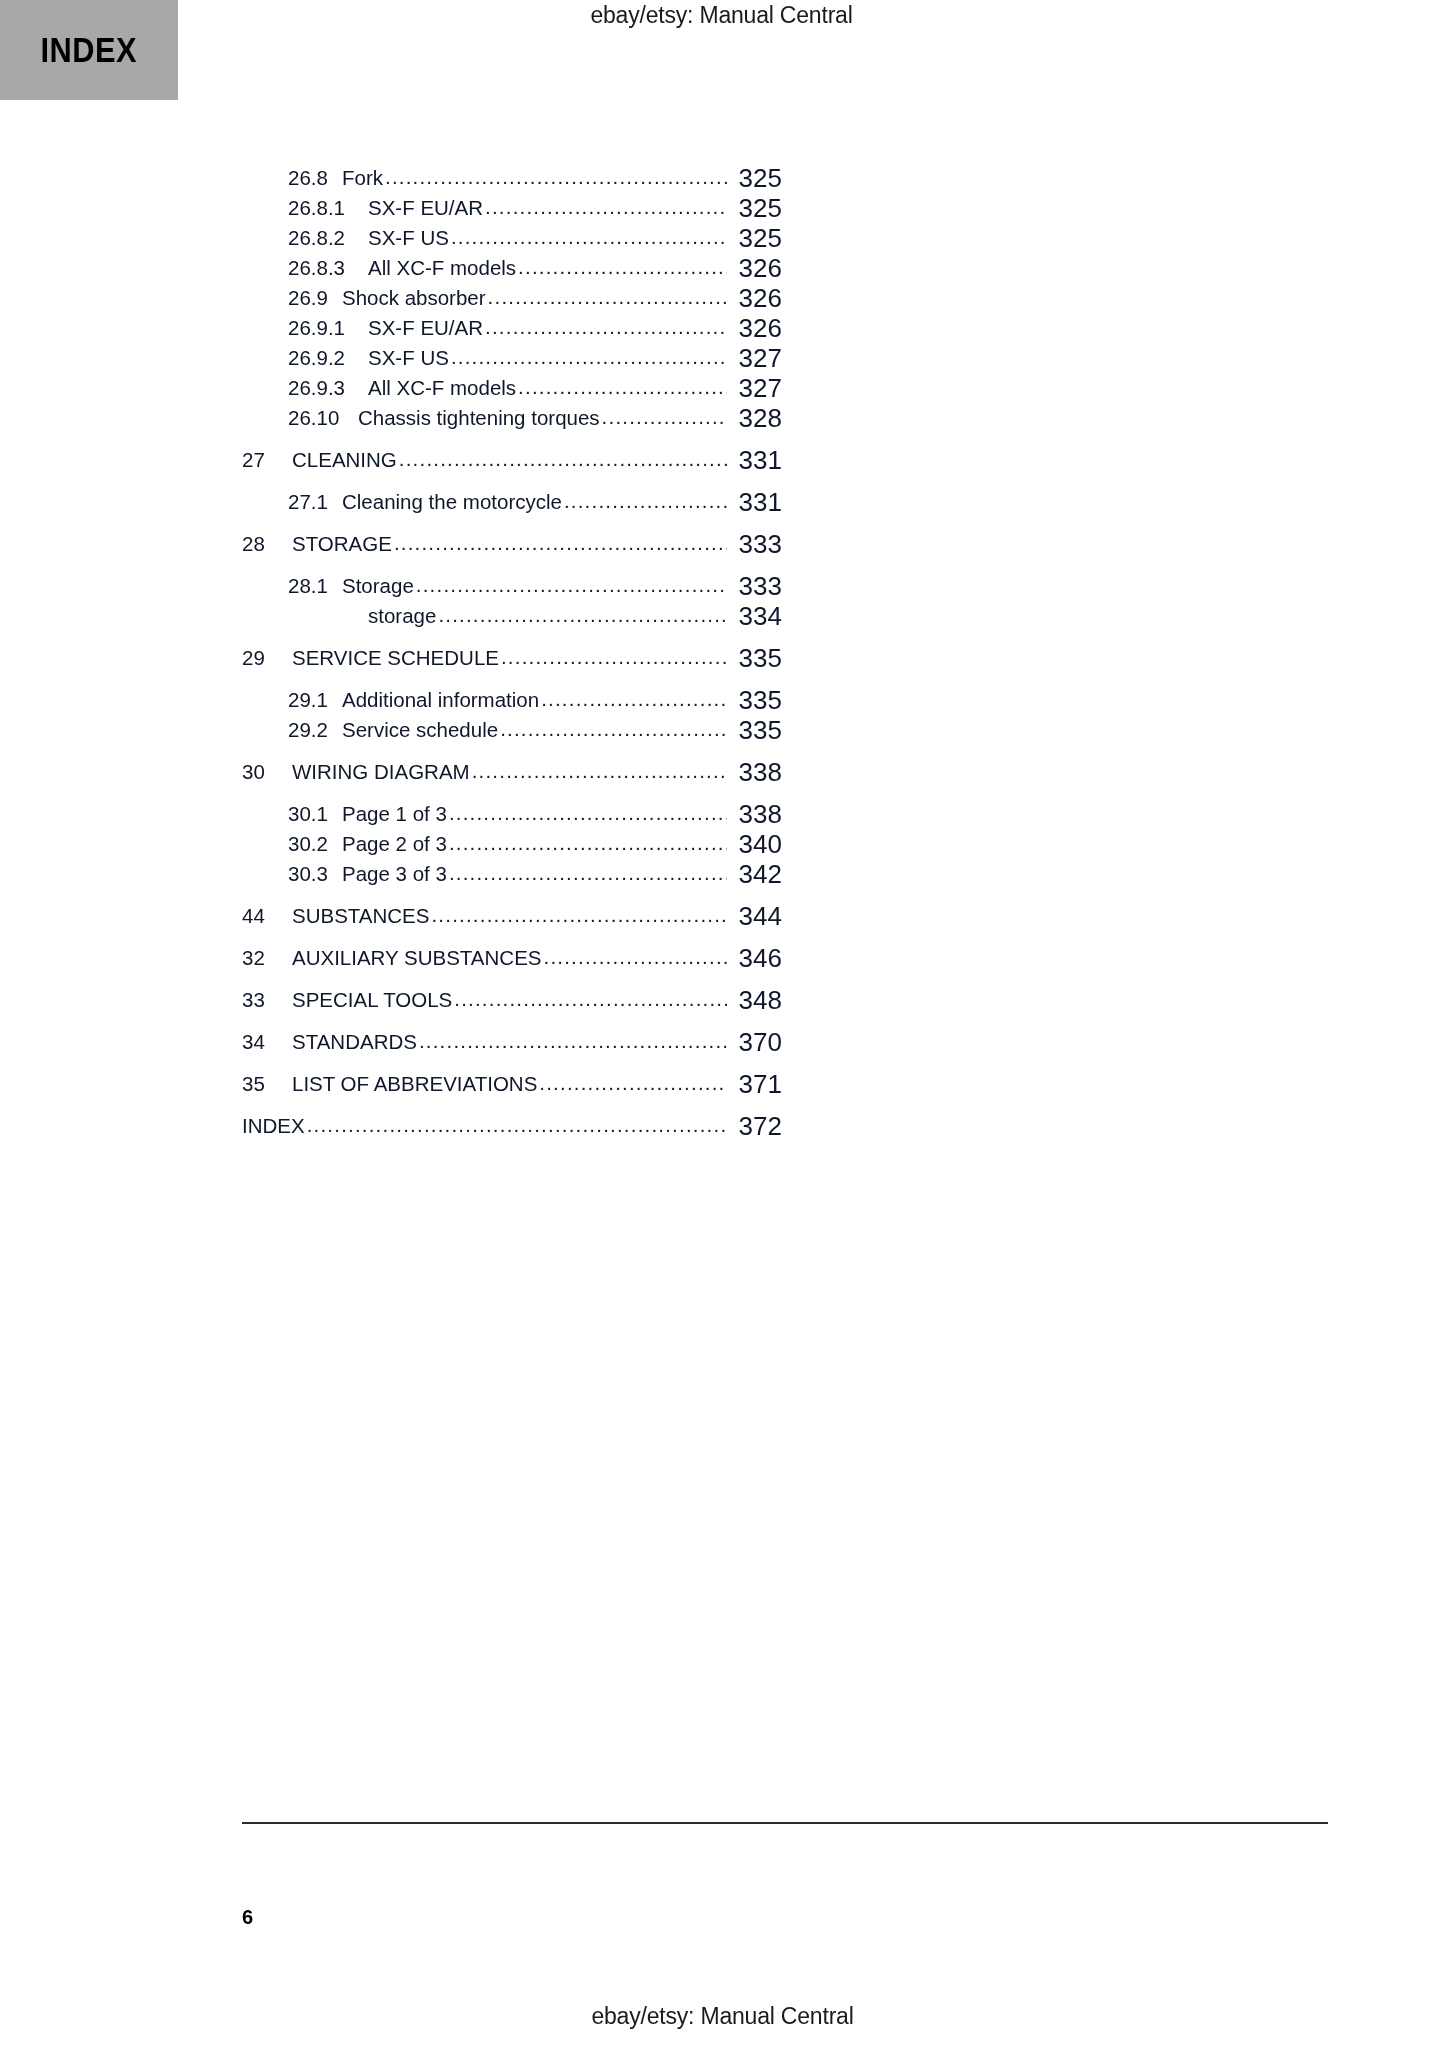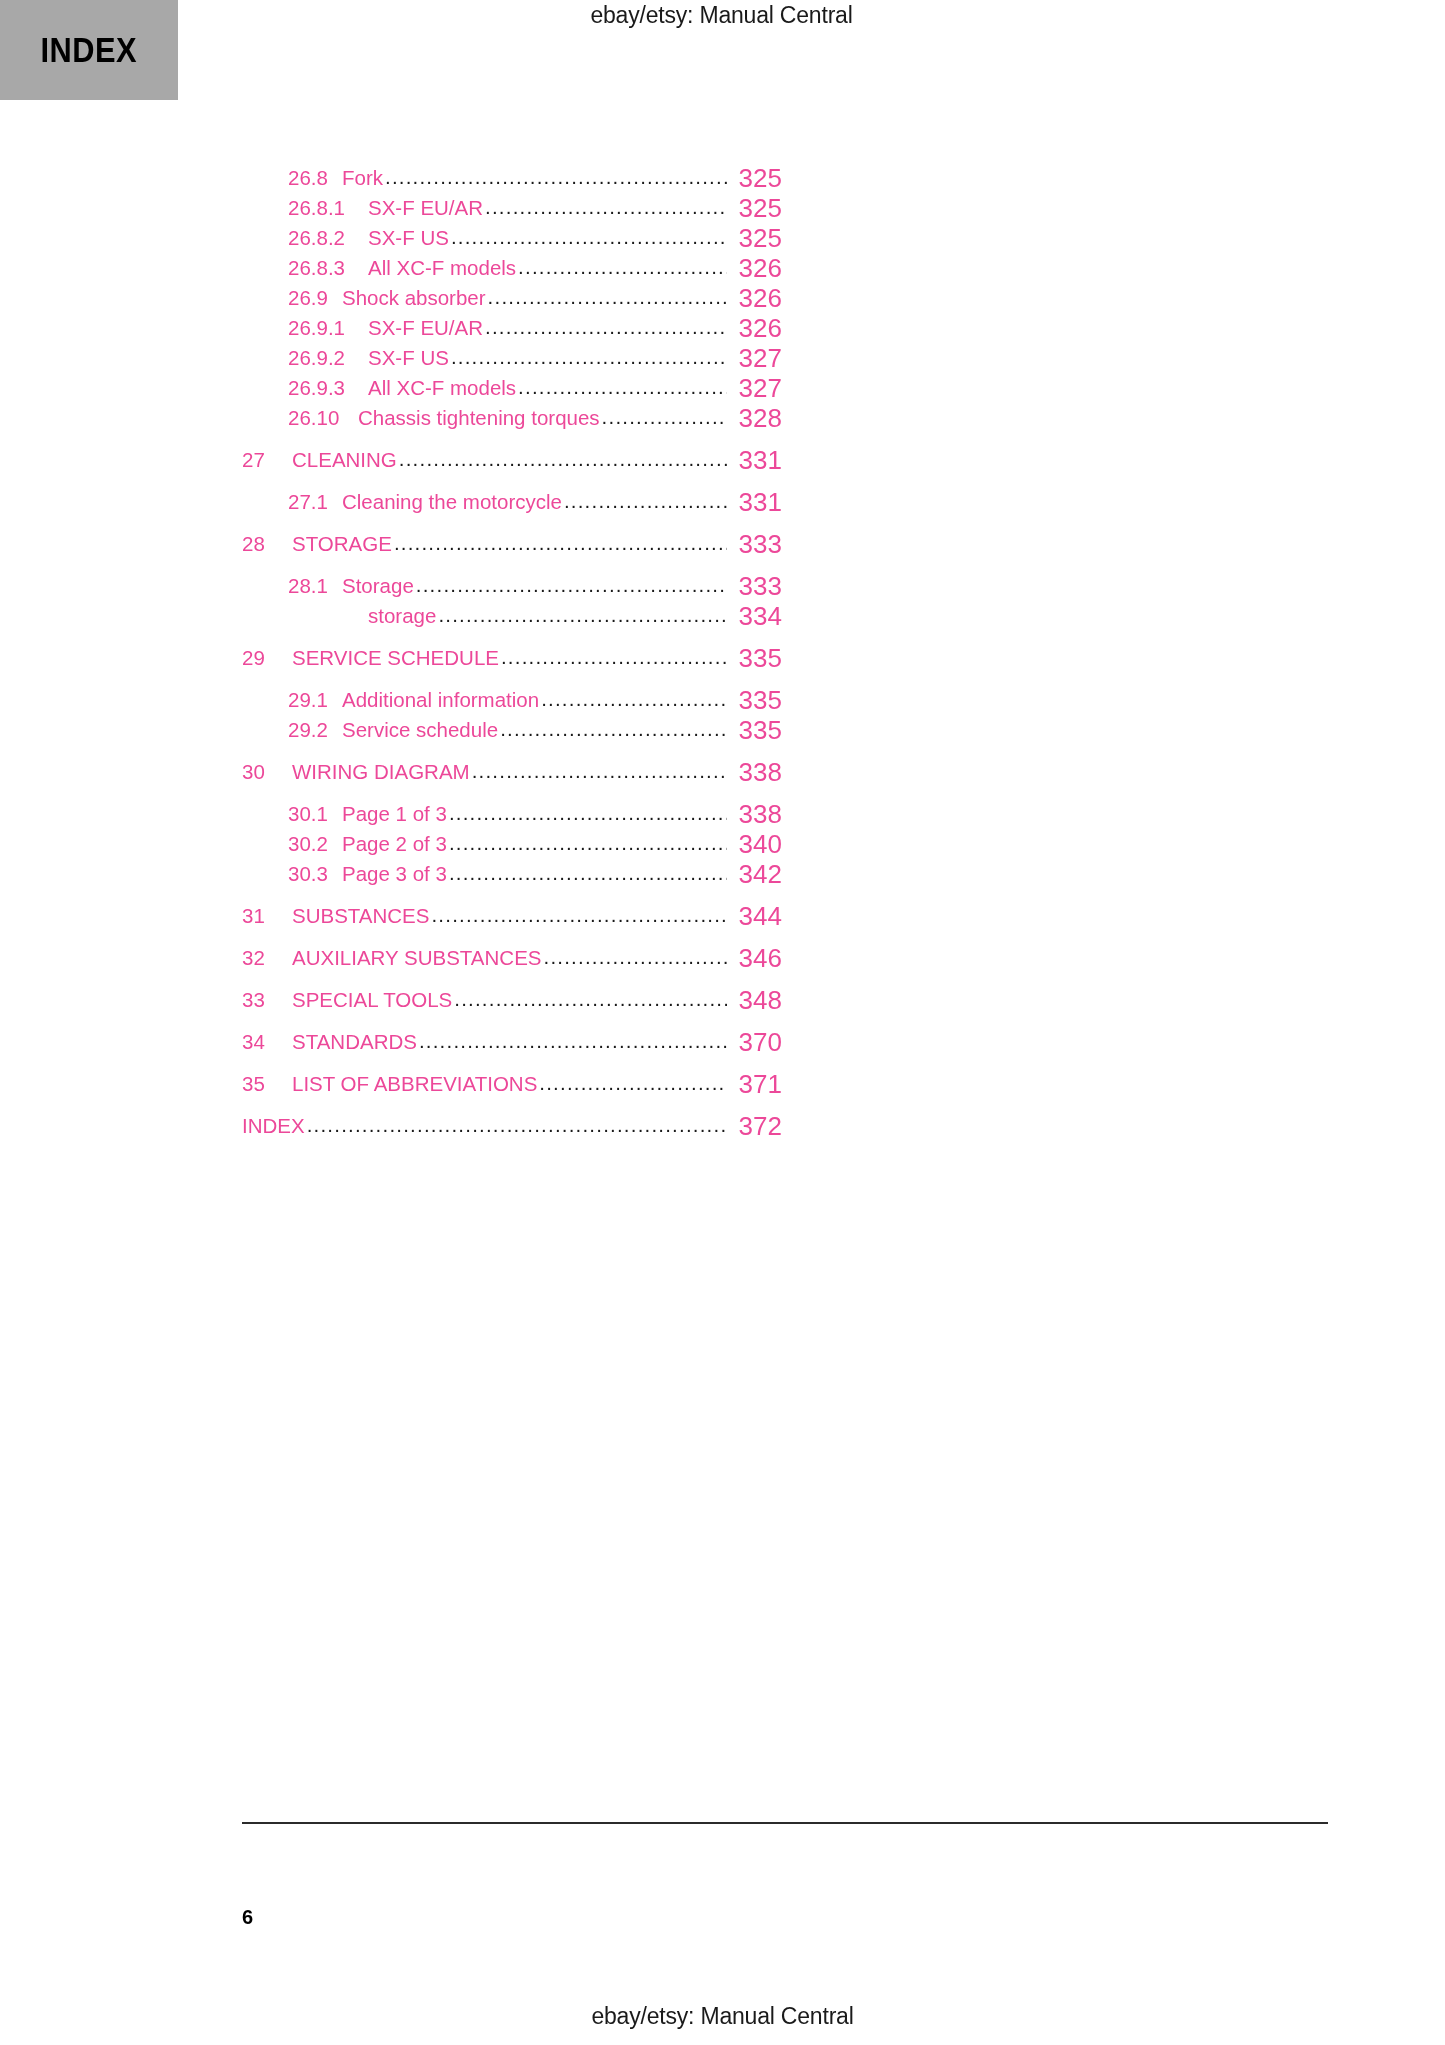--- a/index.html
+++ b/index.html
@@ -77,21 +77,21 @@
   }
   .toc-group.gap-top {
     margin-top: 12px;
   }
 
   .toc-row {
     display: flex;
     align-items: flex-end;
     font-size: 20.5px;
     line-height: 30px;
-    color: #ec4899;
+    color: #0f172a;
     white-space: nowrap;
   }
 
   .toc-num {
     flex: 0 0 auto;
     font-size: 20.5px;
   }
   
   .lvl1 > .toc-num { width: 50px; }
   .lvl1 > .toc-title { margin-left: 0px; }
@@ -322,21 +322,21 @@
       </div>
       <div class="toc-row lvl2">
         <span class="toc-num">30.3</span>
         <span class="toc-title">Page 3 of 3</span>
         <span class="toc-leader"></span>
         <span class="toc-page">342</span>
       </div>
     </div>
     <div class="toc-group gap-top">
       <div class="toc-row lvl1">
-        <span class="toc-num">31</span>
+        <span class="toc-num">44</span>
         <span class="toc-title">SUBSTANCES</span>
         <span class="toc-leader"></span>
         <span class="toc-page">344</span>
       </div>
     </div>
     <div class="toc-group gap-top">
       <div class="toc-row lvl1">
         <span class="toc-num">32</span>
         <span class="toc-title">AUXILIARY SUBSTANCES</span>
         <span class="toc-leader"></span>

